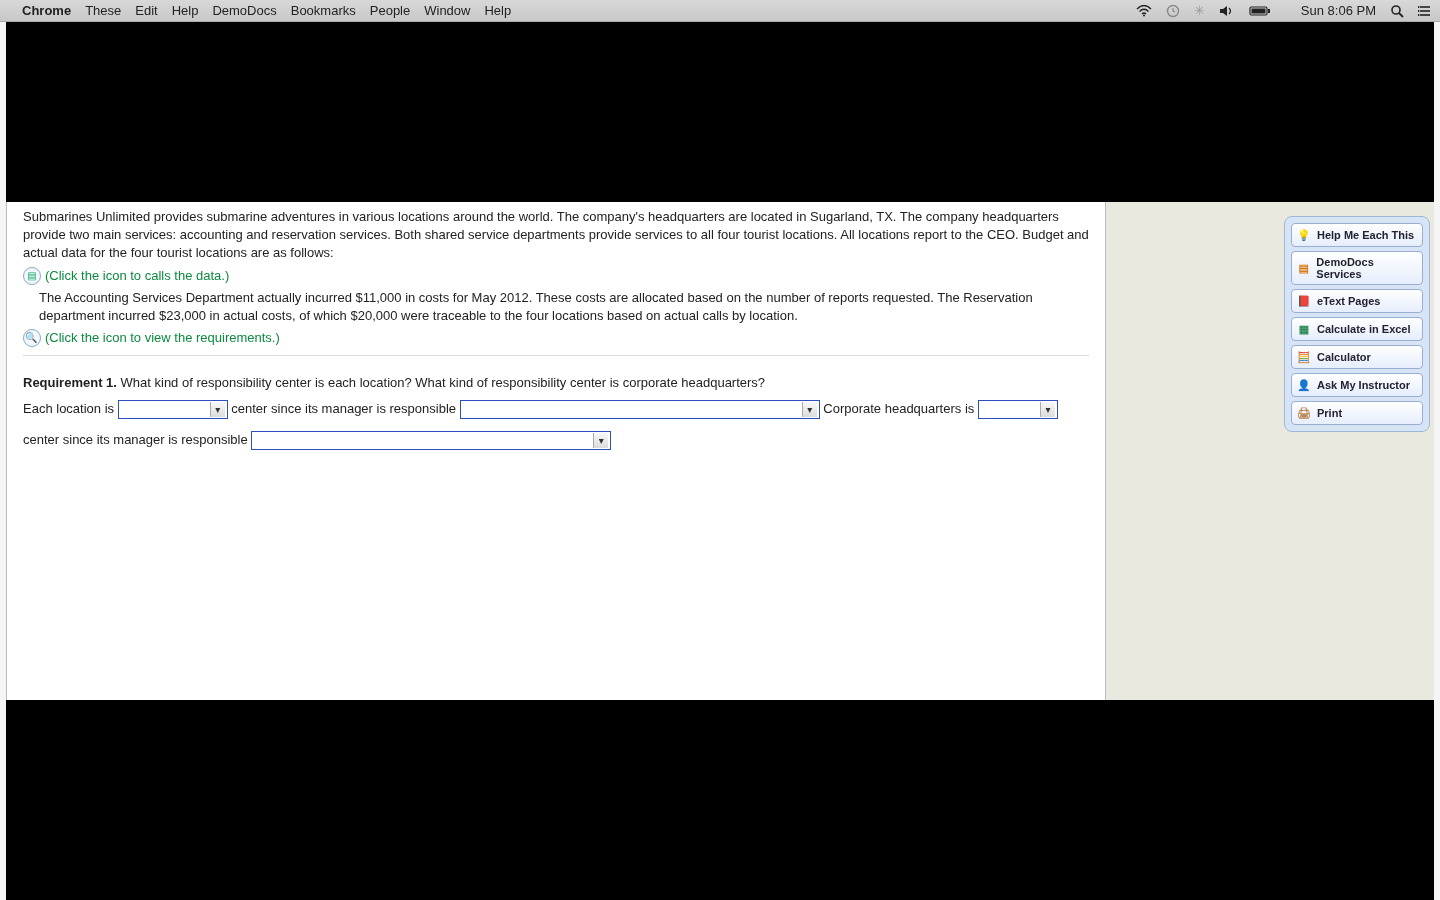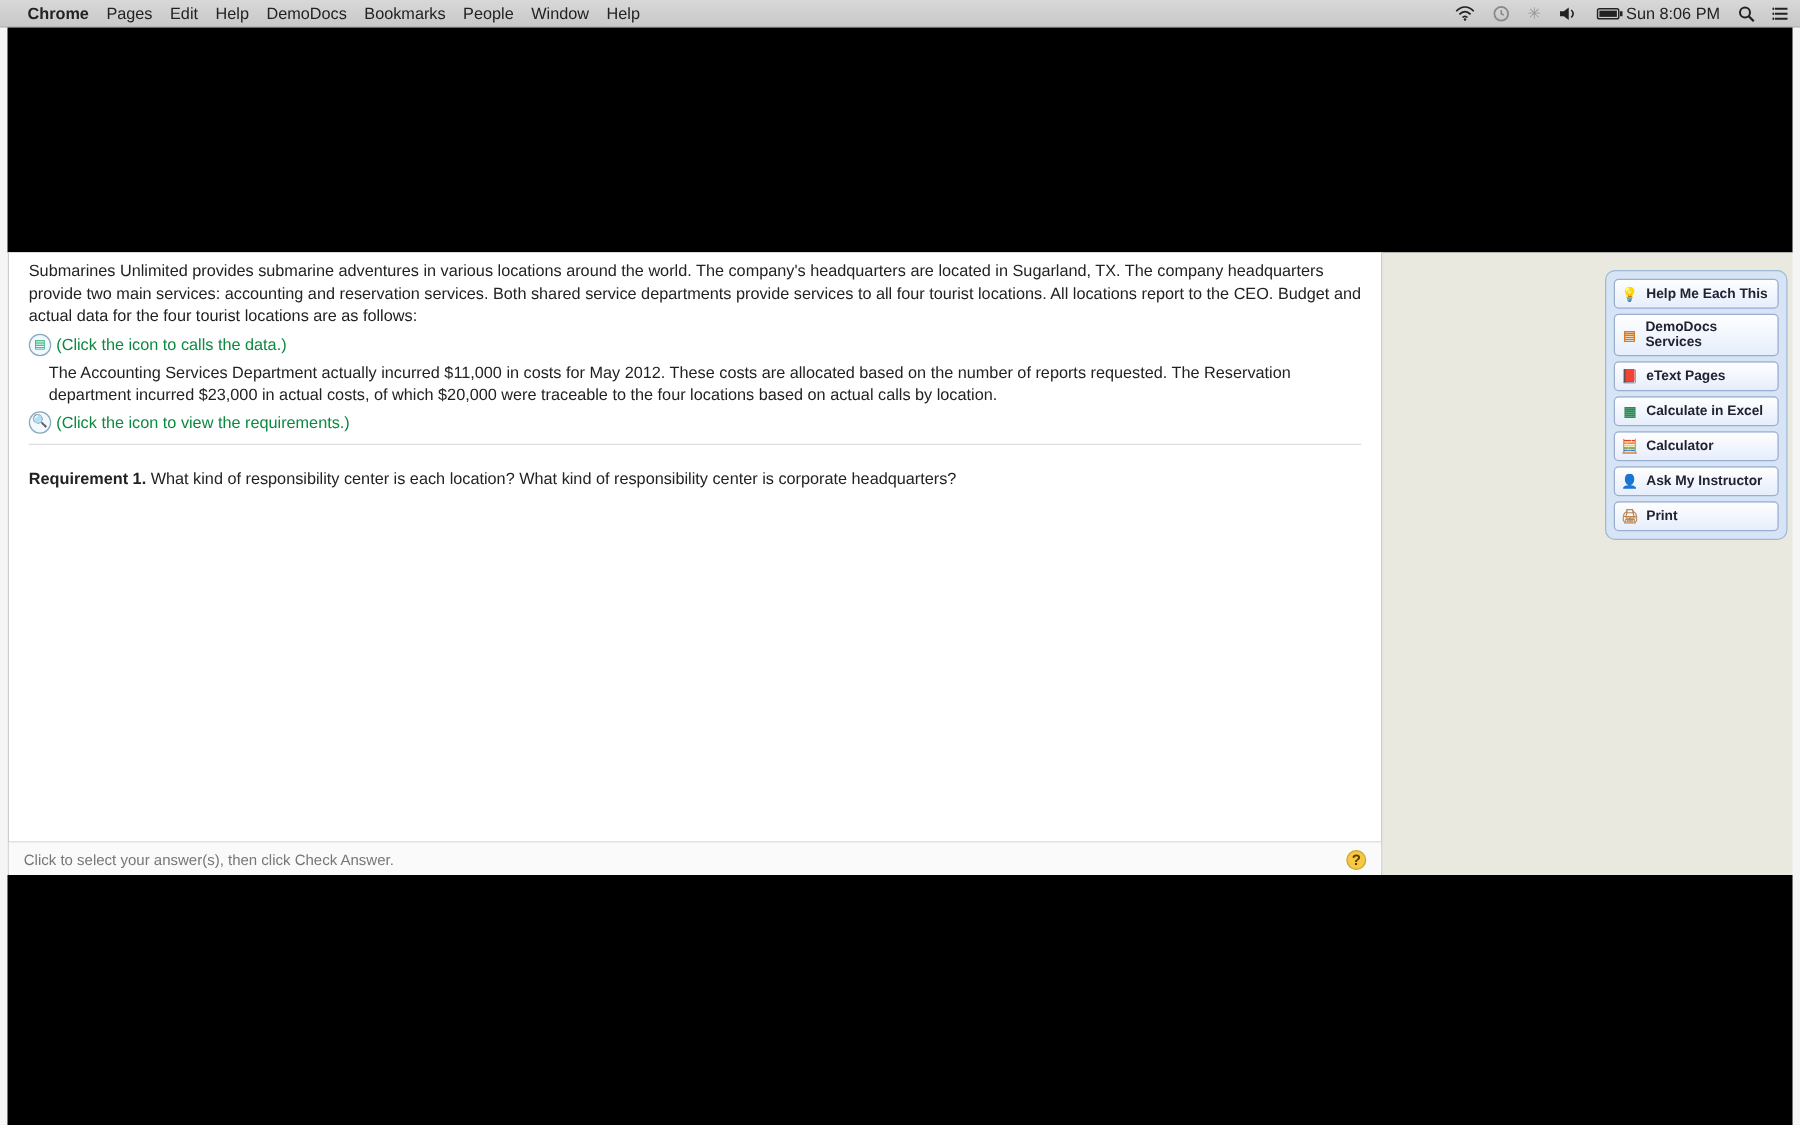--- a/index.html
+++ b/index.html
@@ -5,21 +5,21 @@
   * { box-sizing: border-box; }
   html, body { margin: 0; padding: 0; width: 1440px; height: 900px; font-family: "Helvetica Neue", Helvetica, Arial, sans-serif; overflow: hidden; background: #f5f5f5; }
   
   
   .mac-menubar { height: 22px; background: linear-gradient(#d8d8d8, #c8c8c8); display: flex; align-items: center; padding: 0 8px; font-size: 13px; color: #222; border-bottom: 1px solid #aaa; }
   .mac-menubar .apple { font-size: 14px; margin-right: 14px; }
   .mac-menubar .app { font-weight: bold; margin-right: 14px; }
   .mac-menubar .mitem { margin-right: 14px; cursor: default; }
   .mac-menubar .spacer { flex: 1; }
   .mac-menubar .right-icon { margin-left: 14px; display: inline-flex; align-items: center; }
-  .mac-menubar .right-text { margin-left: 2px; }
+  .mac-menubar .right-text { margin-left: 30px; }
   
   
   .black-top { position: absolute; left: 6px; right: 6px; top: 22px; height: 180px; background: #000; }
   .black-bottom { position: absolute; left: 6px; right: 6px; top: 700px; bottom: 0; background: #000; }
   
   
   .content-frame { position: absolute; top: 202px; left: 6px; right: 6px; bottom: 0; background: #e9e9e0; }
   .question-panel { position: absolute; top: 0; left: 0; width: 1100px; background: #fff; border: 1px solid #bbb; border-top: none; border-radius: 0 0 4px 4px; font-size: 13px; color: #222; line-height: 1.4; }
   .question-body { padding: 6px 16px 0 16px; }
   .intro { margin-bottom: 4px; }
@@ -51,21 +51,21 @@
   .ic-calc { color: #c0392b; }
   .ic-ask { color: #7a5; }
   .ic-print { color: #b85; }
 </style>
 </head>
 <body>
 
 <div class="mac-menubar">
   <span class="apple"></span>
   <span class="app">Chrome</span>
-  <span class="mitem">Pages</span>
+  <span class="mitem">These</span>
   <span class="mitem">Edit</span>
   <span class="mitem">Help</span>
   <span class="mitem">DemoDocs</span>
   <span class="mitem">Bookmarks</span>
   <span class="mitem">People</span>
   <span class="mitem">Window</span>
   <span class="mitem">Help</span>
   <span class="spacer"></span>
   <span class="right-icon">
       <svg width="16" height="12" viewBox="0 0 16 12">
@@ -127,20 +127,30 @@
       </div>
       <div class="para">The Accounting Services Department actually incurred $11,000 in costs for May 2012. These costs are allocated based on the number of reports requested. The Reservation department incurred $23,000 in actual costs, of which $20,000 were traceable to the four locations based on actual calls by location.</div>
       <div class="link-row">
         <span class="circ" style="color:#0b8a3f">🔍</span>
         <span>(Click the icon to view the requirements.)</span>
       </div>
       <hr class="sep">
       <div class="req-line">
         <span class="bold">Requirement 1.</span><span> What kind of responsibility center is each location? What kind of responsibility center is corporate headquarters?</span>
       </div>
+      <div class="answer-area">
+        <span>Each location is </span>
+        <span class="dd small"></span>
+        <span> center since its manager is responsible </span>
+        <span class="dd long"></span>
+        <span> Corporate headquarters is </span>
+        <span class="dd mid"></span>
+        <span> center since its manager is responsible </span>
+        <span class="dd xlong"></span>
+      </div>
     </div>
     <div class="status-bar">
       <span>Click to select your answer(s), then click Check Answer.</span>
       <span class="qmark">
           <span>?</span>
         </span>
     </div>
   </div>
 
   <div class="sidebar">

